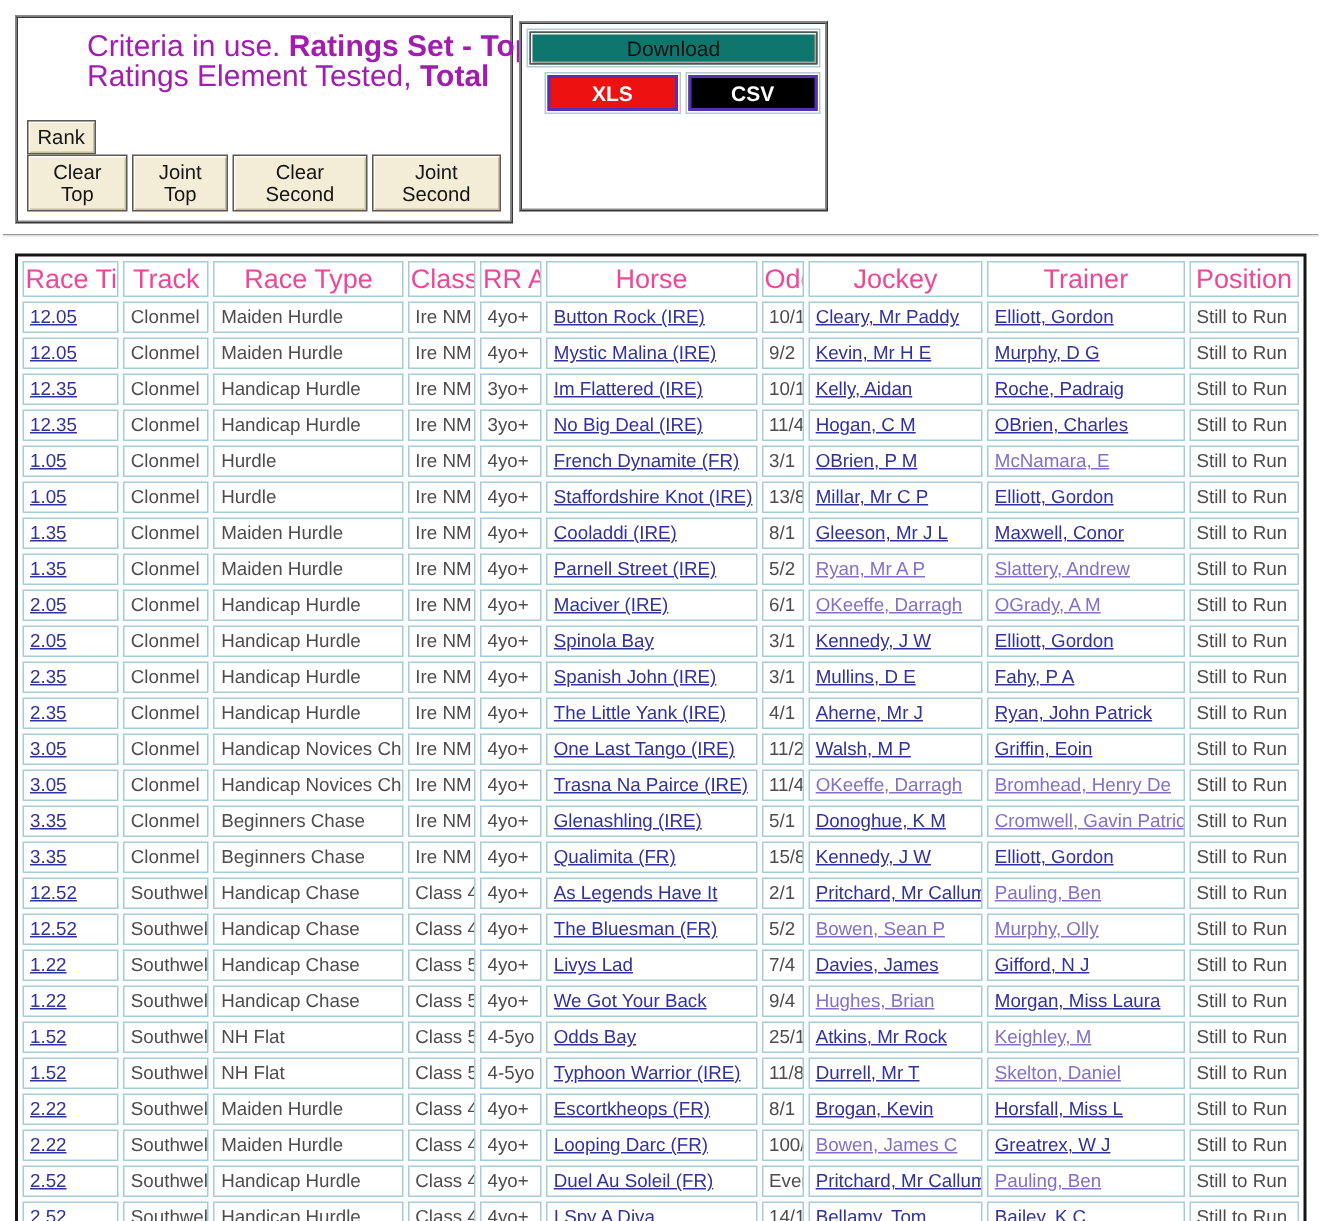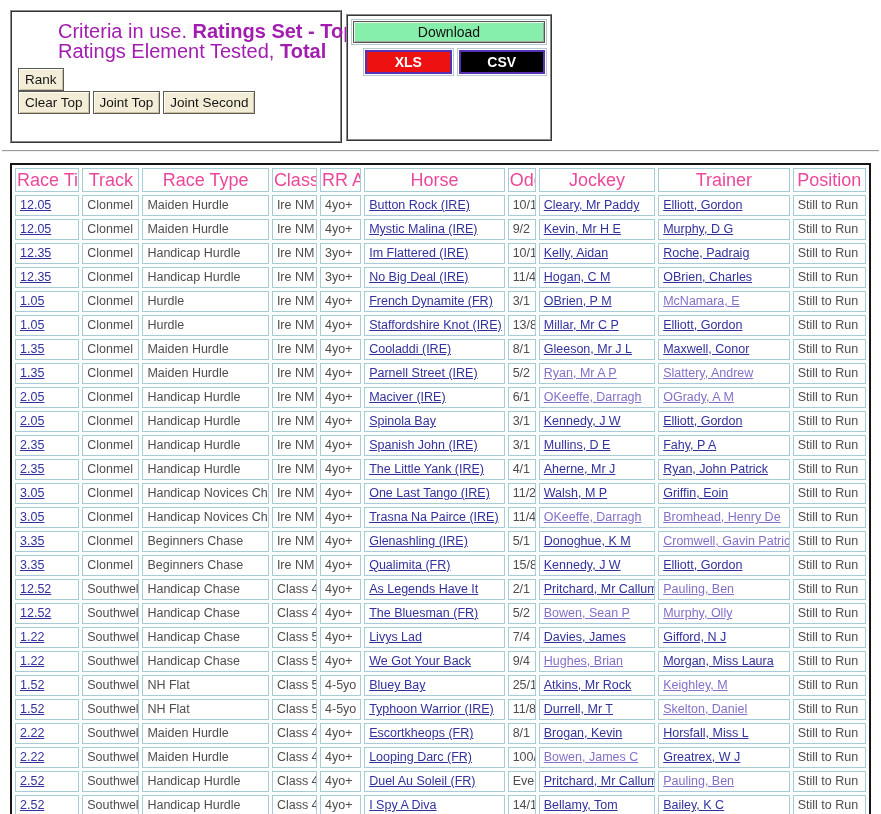--- a/index.html
+++ b/index.html
@@ -9,40 +9,40 @@
   
   .top-section { display:flex; align-items:flex-start; margin:10px 0 0 10px; }
 
   .criteria-box {
     width:332px; min-height:133px;
     border:2px ridge #8a8a8a; background:#fff;
     padding:9px 6px 6px 6px;
   }
   .criteria-text { font-size:20px; color:#a21caf; line-height:20px; white-space:nowrap;margin-left:40px; }
   .criteria-text b { font-weight:bold; }
-  .rank-row { margin-top:7px; }
+  .rank-row { margin-top:19px; }
   .btn-row { margin-top:0; display:flex; gap:3px; }
   .beige-btn {
     font-family:"Liberation Sans", sans-serif;
     background:var(--button-beige);
     border:1px solid #5a5a5a;
     box-shadow: inset 1px 1px 0 #fffdf0, inset -1px -1px 0 #c9c0a0;
     color:#151515; font-size:13.5px; padding:3px 6px; cursor:pointer;
   }
 
   .download-box {
     width:206px; height:127px; margin-left:4px; margin-top:4px;
     border:2px ridge #8a8a8a; background:#fff; padding:3px;
   }
   .dl-grid { display:flex; flex-direction:column; gap:3px; }
   .dl-row { display:flex; gap:3px;margin-left:12px; }
   .dl-cell { flex:1; border:1px solid #b5c9d2; padding:1px; background:#fff; }
   .dl-header-btn {
     width:100%; font-family:"Liberation Sans", sans-serif;
-    background:#86efac; border:1px solid #555;
+    background:#0f766e; border:1px solid #555;
     box-shadow: inset 1px 1px 0 #f4f2ee, inset -1px -1px 0 #a8a49c;
     font-size:14px; color:#111; padding:2px 0; cursor:pointer;
   }
   .dl-btn {
     width:100%; font-family:"Liberation Sans", sans-serif;
     border:2px solid #5631b4; color:#ffffff; font-weight:bold;
     font-size:14px; padding:2px 0; cursor:pointer;
   }
   .dl-btn.xls { background:var(--xls-bg); }
   .dl-btn.csv { background:var(--csv-bg); }
@@ -79,20 +79,21 @@
     <div class="criteria-text">
       <span>Criteria in use. </span><b>Ratings Set - Top Two Ranked NH</b><br>
       <span>Ratings Element Tested, </span><b>Total</b>
     </div>
     <div class="rank-row">
       <button class="beige-btn">Rank</button>
     </div>
     <div class="btn-row">
       <button class="beige-btn">Clear Top</button>
       <button class="beige-btn">Joint Top</button>
+      <button class="beige-btn">Clear Second</button>
       <button class="beige-btn">Joint Second</button>
     </div>
   </div>
 
   <div class="download-box">
     <div class="dl-grid">
       <div class="dl-cell">
         <button class="dl-header-btn">Download</button>
       </div>
       <div class="dl-row">
@@ -377,21 +378,21 @@
         <td class="col-jockey"><a href="#" class="cell-link visited">Hughes, Brian</a></td>
         <td class="col-trainer"><a href="#" class="cell-link">Morgan, Miss Laura</a></td>
         <td class="col-position">Still to Run</td>
       </tr>
       <tr>
         <td class="col-time"><a href="#" class="cell-link">1.52</a></td>
         <td class="col-track">Southwell</td>
         <td class="col-type">NH Flat</td>
         <td class="col-class">Class 5</td>
         <td class="col-age">4-5yo</td>
-        <td class="col-horse"><a href="#" class="cell-link">Bluey Bay</a></td>
+        <td class="col-horse"><a href="#" class="cell-link">Odds Bay</a></td>
         <td class="col-odds">25/1</td>
         <td class="col-jockey"><a href="#" class="cell-link">Atkins, Mr Rock</a></td>
         <td class="col-trainer"><a href="#" class="cell-link visited">Keighley, M</a></td>
         <td class="col-position">Still to Run</td>
       </tr>
       <tr>
         <td class="col-time"><a href="#" class="cell-link">1.52</a></td>
         <td class="col-track">Southwell</td>
         <td class="col-type">NH Flat</td>
         <td class="col-class">Class 5</td>

